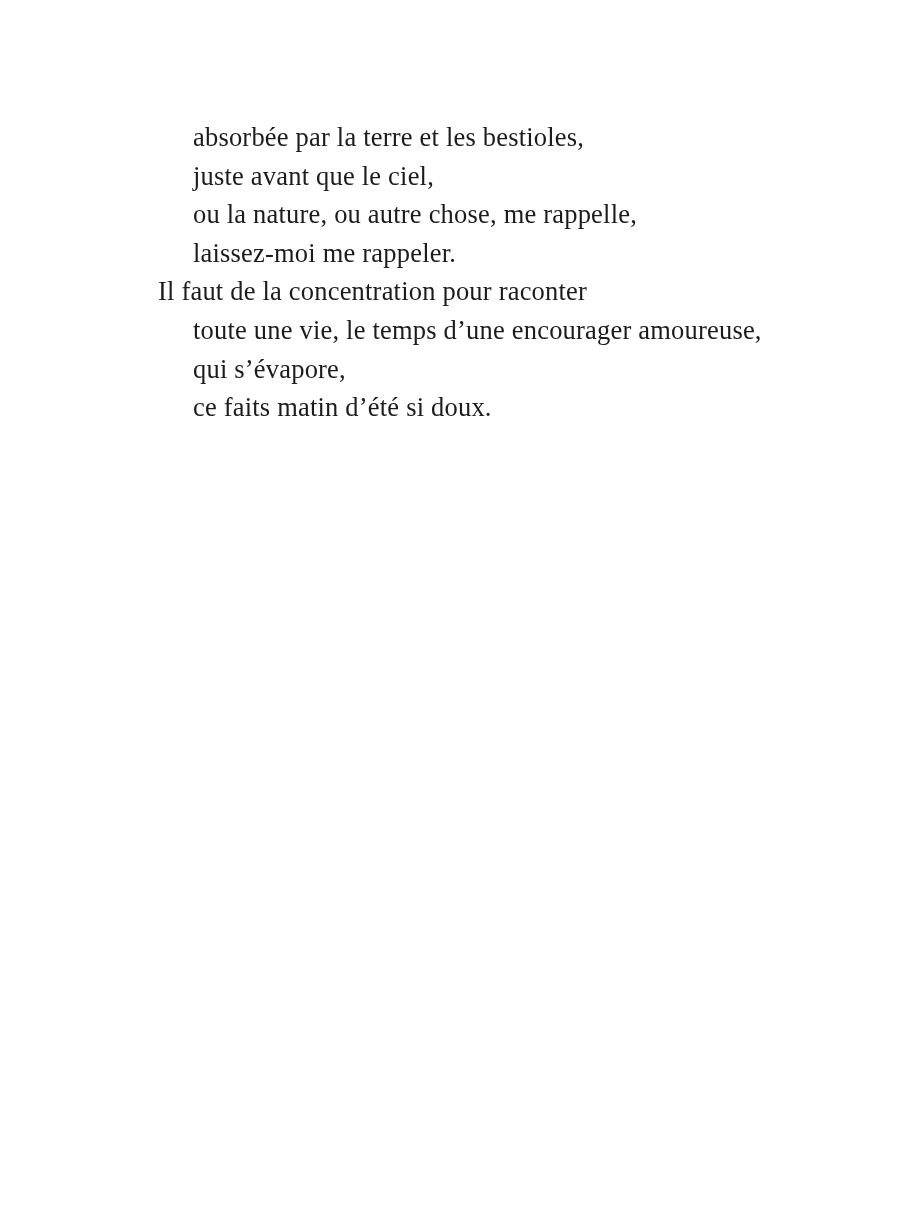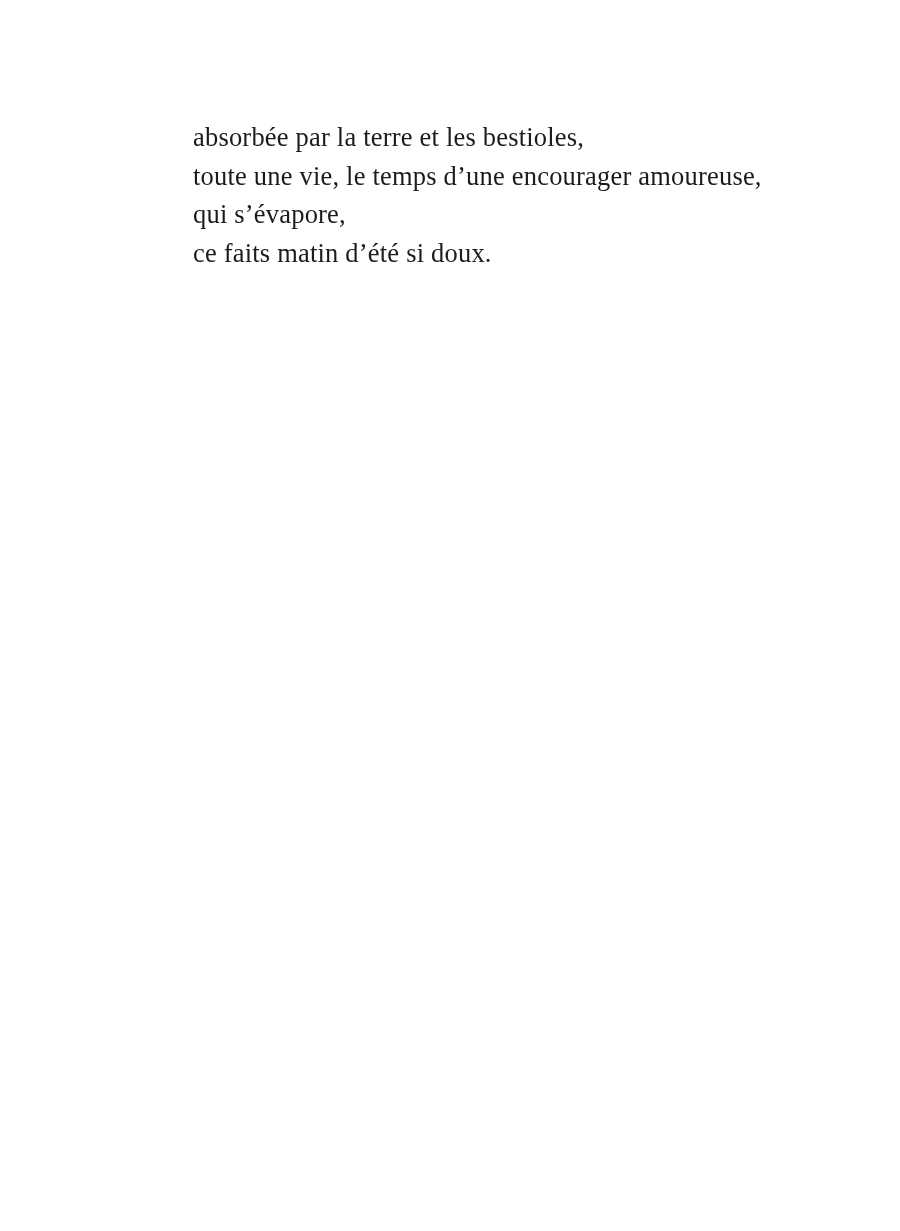--- a/index.html
+++ b/index.html
@@ -32,17 +32,21 @@
   .indent-0 { margin-left: 0; }
   .indent-1 { margin-left: 35px; }
   .indent-2 { margin-left: 127px; }
 </style>
 </head>
 <body>
 
 <div class="page" style="background: rgb(255, 255, 255);">
   <div class="poem" style="color: rgb(28, 28, 28);">
       <div class="poem-line indent-1">absorbée par la terre et les bestioles,</div>
+      <div class="poem-line indent-1">juste avant que le ciel,</div>
+      <div class="poem-line indent-1">ou la nature, ou autre chose, me rappelle,</div>
+      <div class="poem-line indent-1">laissez-moi me rappeler.</div>
+      <div class="poem-line indent-0">Il faut de la concentration pour raconter</div>
       <div class="poem-line indent-1">toute une vie, le temps d’une encourager amoureuse,</div>
       <div class="poem-line indent-1">qui s’évapore,</div>
       <div class="poem-line indent-1">ce faits matin d’été si doux.</div>
     </div>
 </div>
 
 </body></html>

